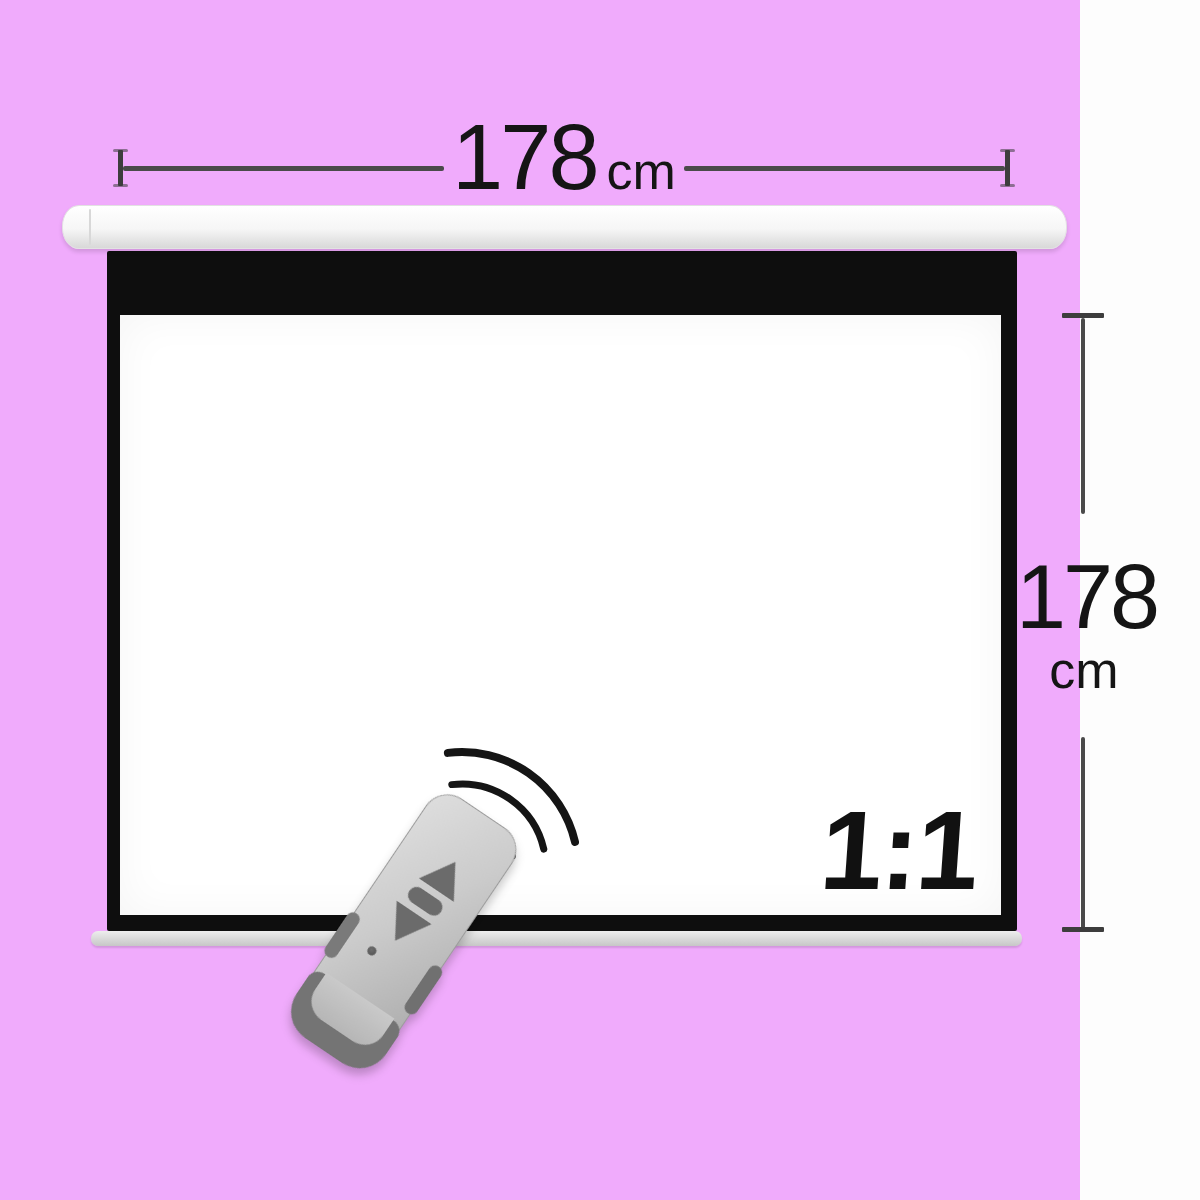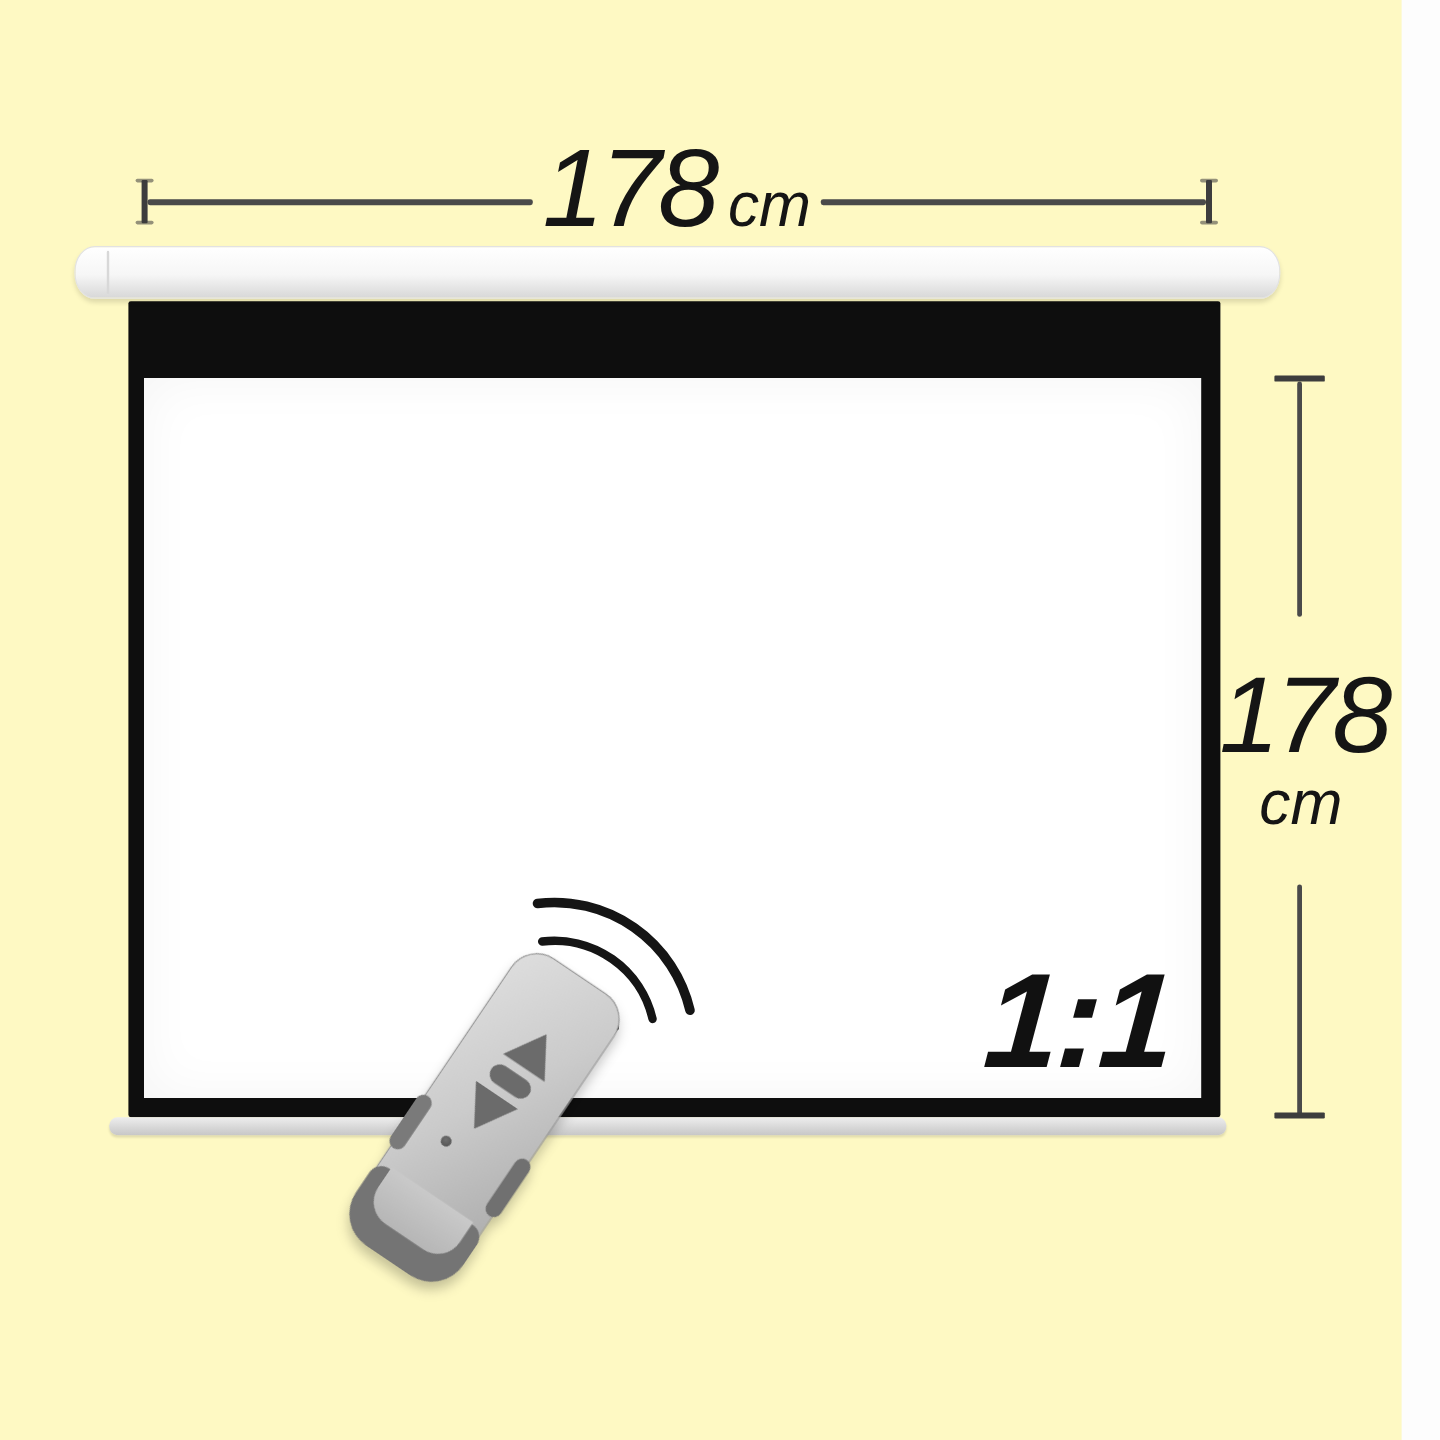--- a/index.html
+++ b/index.html
@@ -3,21 +3,21 @@
 <meta charset="utf-8">
 <style>
   html,body{margin:0;padding:0;}
   body{
     width:1200px;height:1200px;
     background:#fdfdfd;
     font-family:"Liberation Sans", sans-serif;
     color:#141414;
     overflow:hidden;
   }
-  .stage{position:relative;width:1168px;height:1200px;background:#fef9c3;font-style:italic;}
+  .stage{position:relative;width:1080px;height:1200px;background:#f0abfc;}
 
   
   .dim-h{
     position:absolute;left:118px;top:150px;width:892px;height:36px;
     display:flex;align-items:center;z-index:3;
   }
   .tick-v{
     position:relative;width:5px;height:36px;background:#3d3d3d;flex:0 0 auto;border-radius:1px;
   }
   .tick-v::before,.tick-v::after{

